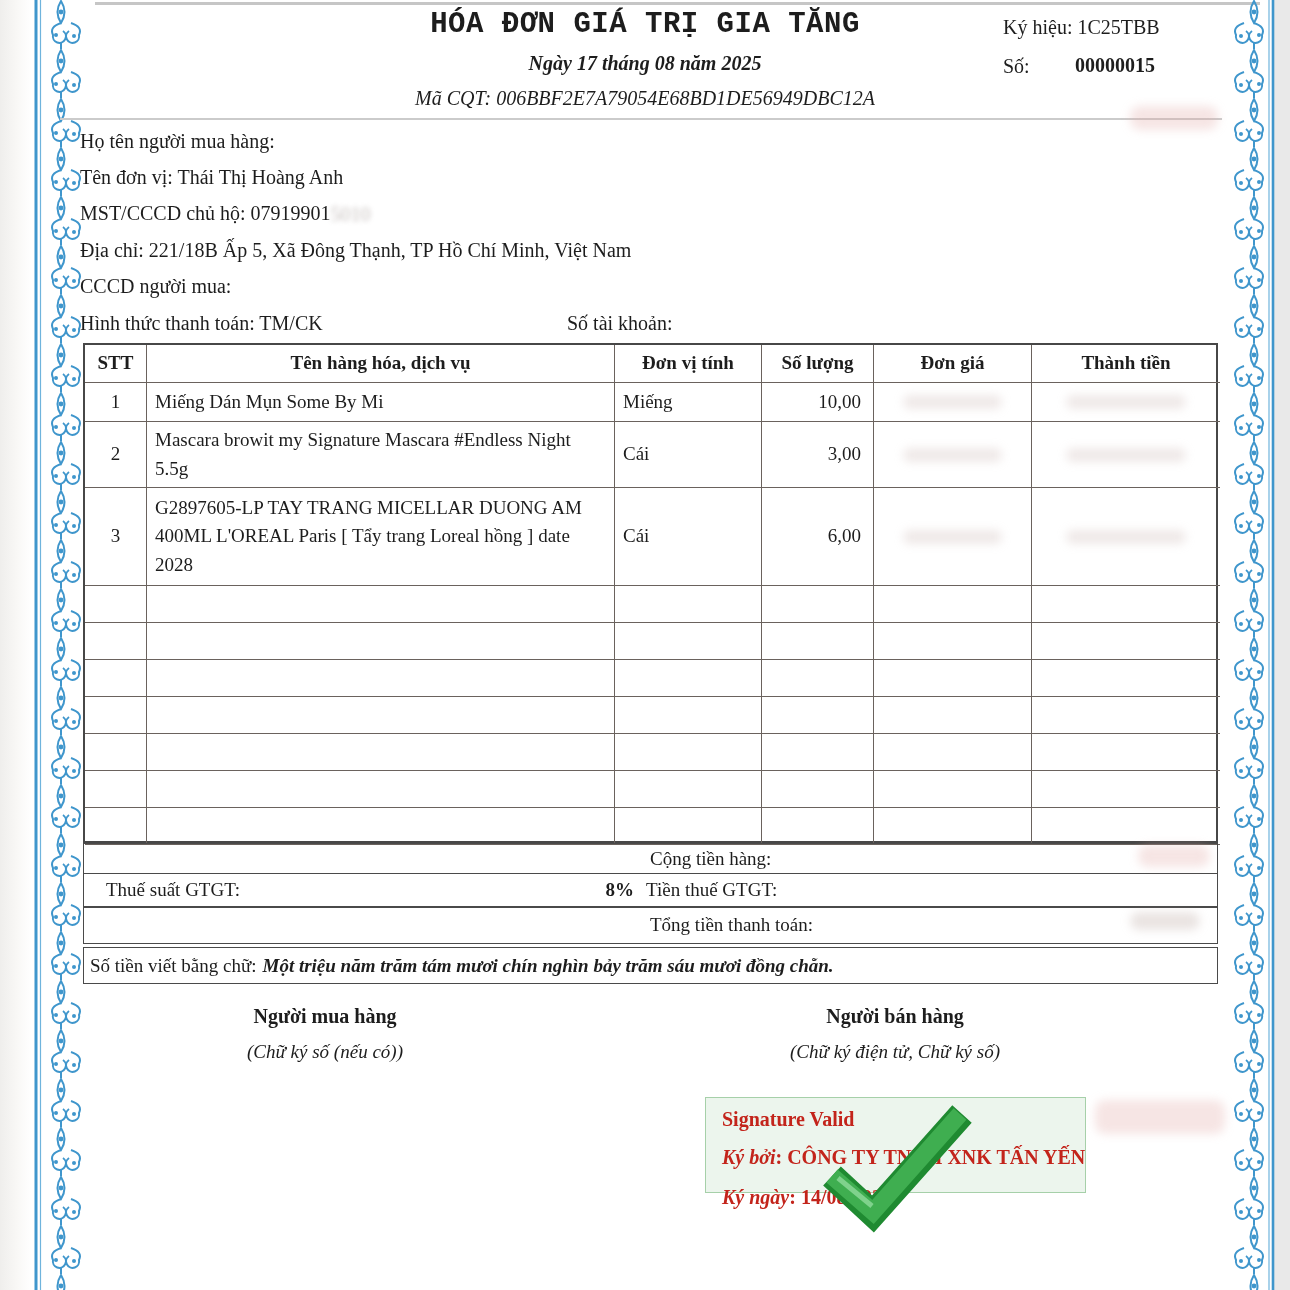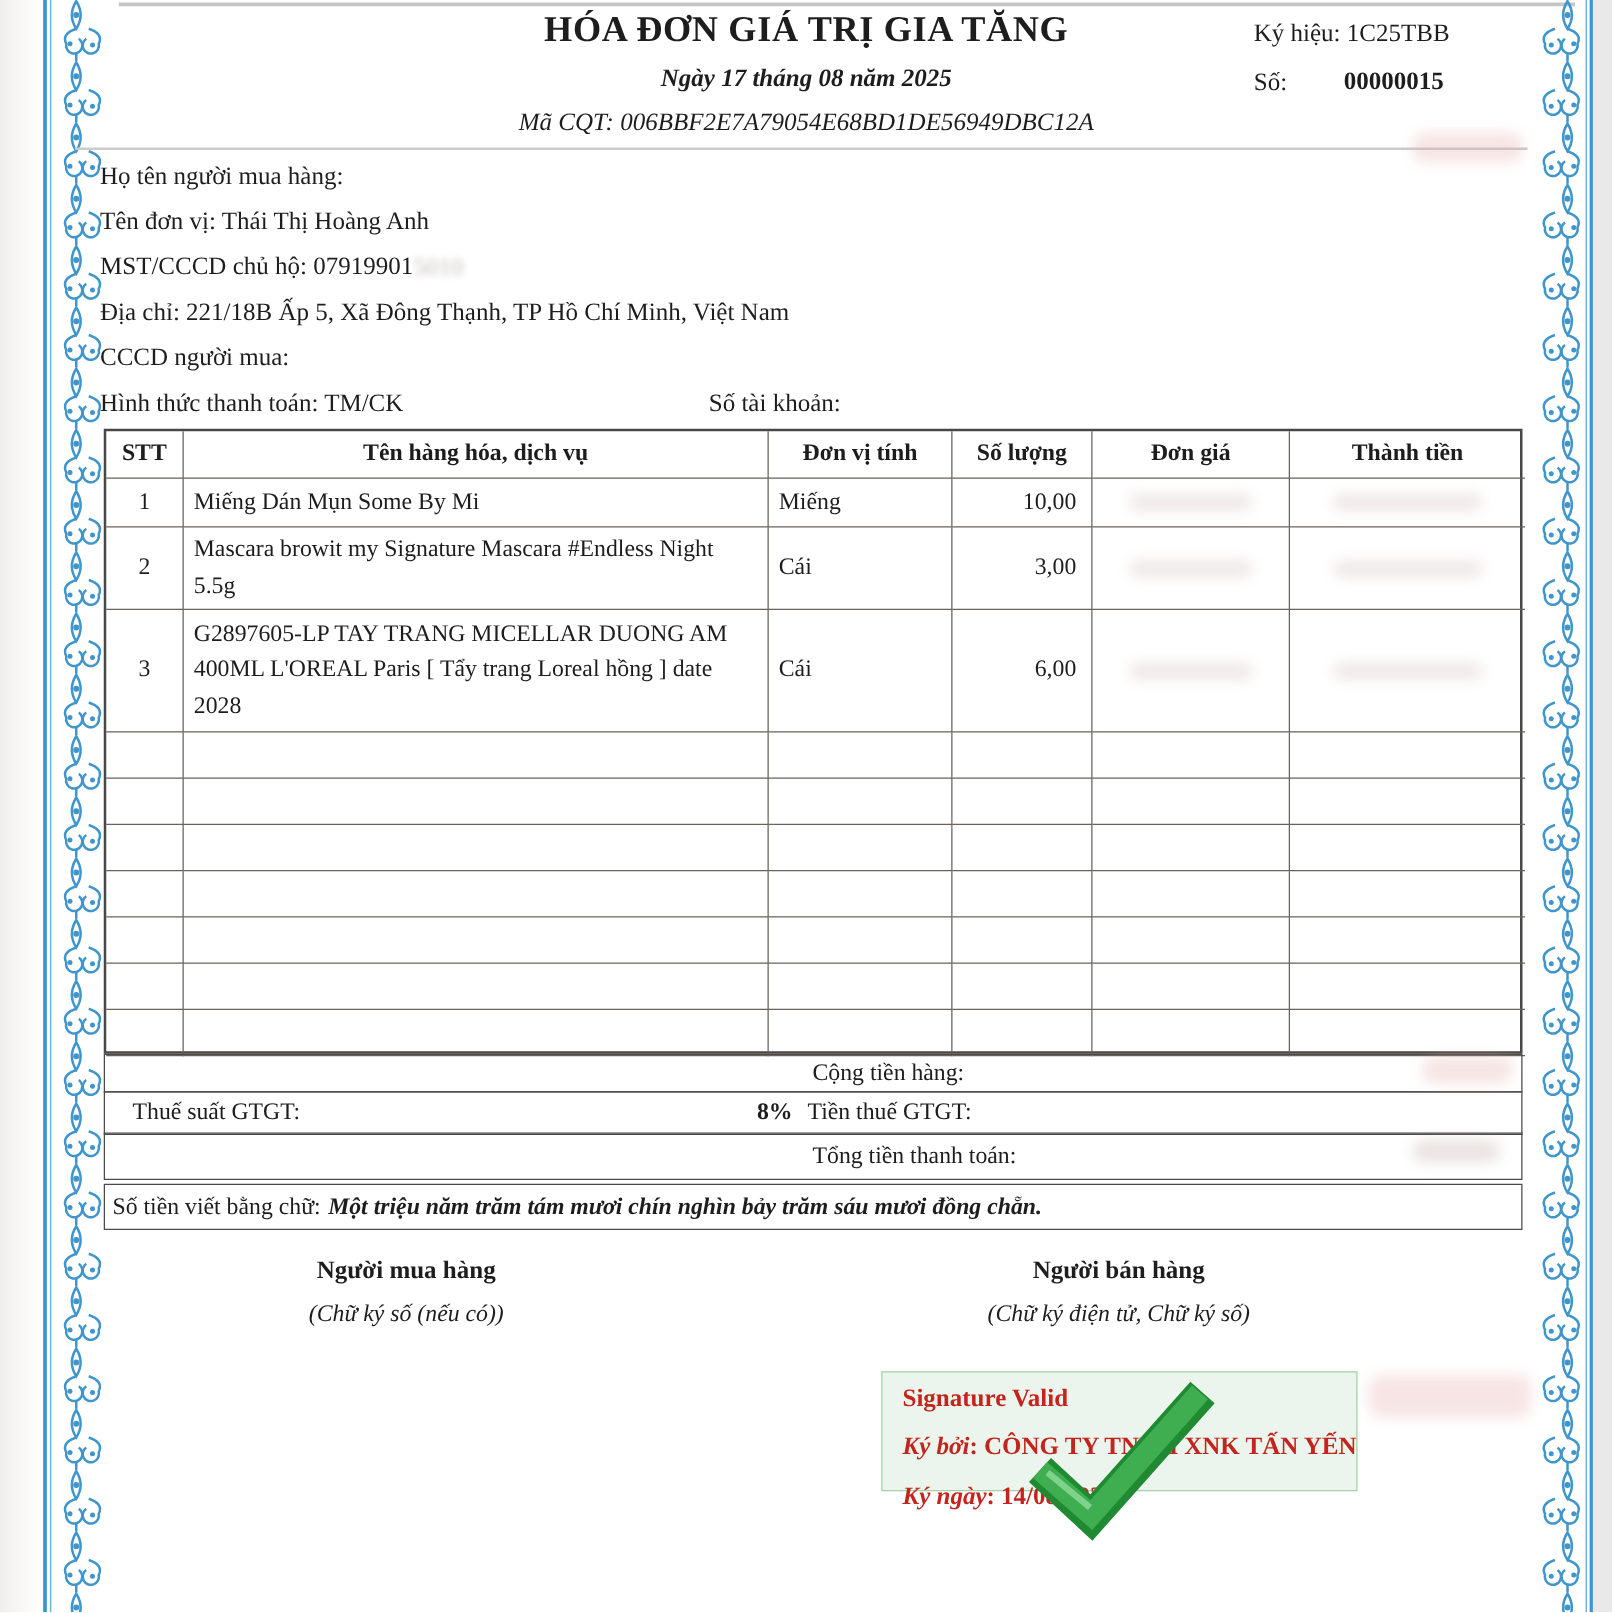--- a/index.html
+++ b/index.html
@@ -7,21 +7,21 @@
         font-family:"Liberation Serif","DejaVu Serif",serif;color:#1d1d1d;}
   .edge-left{position:absolute;left:0;top:0;bottom:0;width:32px;
              background:linear-gradient(90deg,#efeeec 0%,#f9f8f6 55%,#ffffff 100%);}
   .edge-right{position:absolute;right:0;top:0;bottom:0;width:17px;background:#e9e9e9;}
   .topline{position:absolute;top:2px;left:95px;width:1165px;height:3px;background:#8e8e8e;opacity:.5;}
   .borderSvg{position:absolute;top:0;height:1290px;}
   #bleft{left:33px;width:58px;}
   #bright{left:1226px;width:50px;}
 
   .centerblock{position:absolute;left:80px;width:1130px;text-align:center;}
-  .title{top:8px;font-size:29px;font-weight:bold;letter-spacing:.5px;}
+  .title{top:8px;font-size:29px;font-weight:bold;letter-spacing:.5px;font-family:Liberation Mono, monospace;}
   .dateline{top:52px;font-size:20px;font-style:italic;font-weight:600;}
   .cqtline{top:87px;font-size:20px;font-style:italic;font-weight:500;}
   .serial{position:absolute;left:1003px;top:16px;font-size:20px;}
   .numlabel{position:absolute;left:1003px;top:55px;font-size:20px;}
   .numval{position:absolute;left:1075px;top:54px;font-size:20px;font-weight:bold;}
   .divider{position:absolute;top:118px;left:60px;width:1162px;height:2px;background:#cbcbcb;}
 
   .infoline{position:absolute;left:80px;font-size:20px;white-space:nowrap;}
   .acct{position:absolute;left:487px;top:0;}
   .blurtail{display:inline-block;color:#968a86;filter:blur(2.5px);opacity:.55;transform:translateY(1px);}

